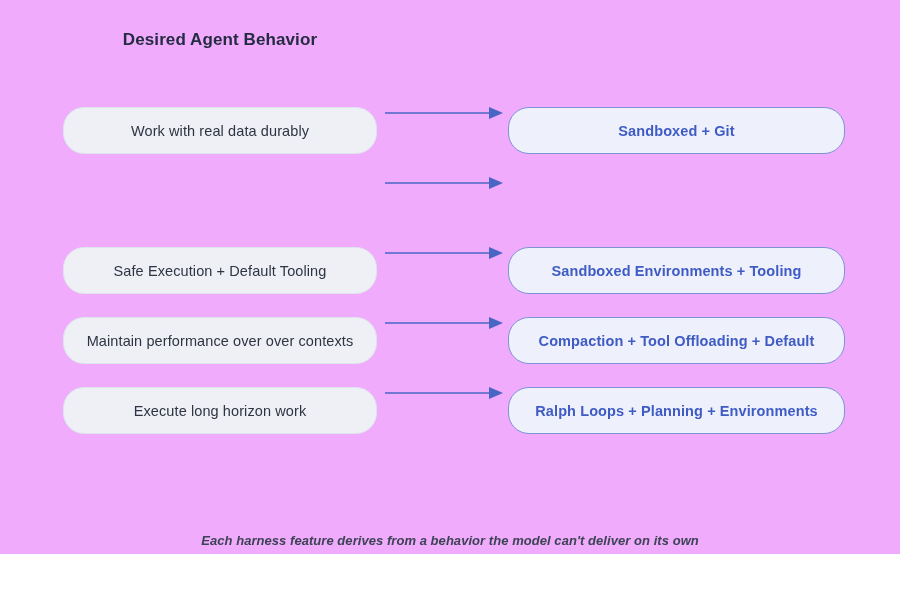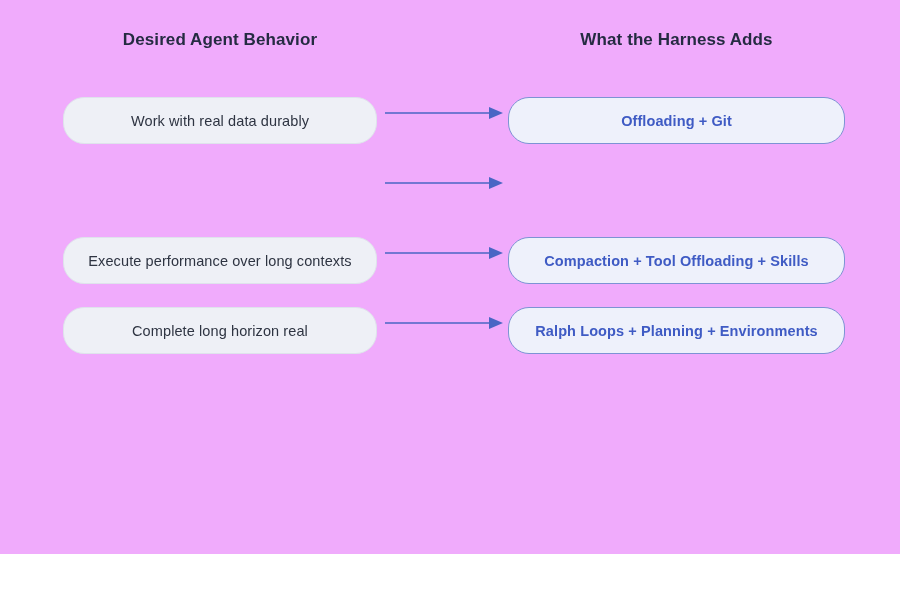--- a/index.html
+++ b/index.html
@@ -57,21 +57,21 @@
   }
   .row {
     position: relative;
     height: 47px;
     margin-bottom: 23px;
   }
   .row:last-child { margin-bottom: 0; }
 
   .box {
     position: absolute;
-    top: 8px;
+    top: 18px;
     height: 47px;
     box-sizing: border-box;
     border-radius: 21px;
     display: flex;
     align-items: center;
     justify-content: center;
     text-align: center;
     padding: 0 7px;
   }
 
@@ -121,57 +121,65 @@
     letter-spacing: 0.05px;
   }
 </style>
 </head>
 <body>
 
 <div class="diagram">
 
   <div class="headings">
     <div class="heading heading-left">Desired Agent Behavior</div>
-    <div class="heading heading-right">What the Harness Adds</div>
   </div>
 
   <div class="rows">
 
     <div class="row">
       <div class="box box-behavior">Work with real data durably</div>
       <svg class="arrow" viewBox="0 0 120 20" xmlns="http://www.w3.org/2000/svg">
         <line x1="0" y1="10" x2="108" y2="10" stroke="#4a66c4" stroke-width="1.6"></line>
         <polygon points="104,4 118,10 104,16" fill="#4a66c4"></polygon>
       </svg>
-      <div class="box box-harness">Offloading + Git</div>
+      <div class="box box-harness">Sandboxed + Git</div>
     </div>
 
     <div class="row">
       <svg class="arrow" viewBox="0 0 120 20" xmlns="http://www.w3.org/2000/svg">
         <line x1="0" y1="10" x2="108" y2="10" stroke="#4a66c4" stroke-width="1.6"></line>
         <polygon points="104,4 118,10 104,16" fill="#4a66c4"></polygon>
       </svg>
     </div>
 
-
-
     <div class="row">
-      <div class="box box-behavior">Execute performance over long contexts</div>
+      <div class="box box-behavior">Safe Execution + Default Tooling</div>
       <svg class="arrow" viewBox="0 0 120 20" xmlns="http://www.w3.org/2000/svg">
         <line x1="0" y1="10" x2="108" y2="10" stroke="#4a66c4" stroke-width="1.6"></line>
         <polygon points="104,4 118,10 104,16" fill="#4a66c4"></polygon>
       </svg>
-      <div class="box box-harness">Compaction + Tool Offloading + Skills</div>
+      <div class="box box-harness">Sandboxed Environments + Tooling</div>
+    </div>
+
+
+    <div class="row">
+      <div class="box box-behavior">Maintain performance over over contexts</div>
+      <svg class="arrow" viewBox="0 0 120 20" xmlns="http://www.w3.org/2000/svg">
+        <line x1="0" y1="10" x2="108" y2="10" stroke="#4a66c4" stroke-width="1.6"></line>
+        <polygon points="104,4 118,10 104,16" fill="#4a66c4"></polygon>
+      </svg>
+      <div class="box box-harness">Compaction + Tool Offloading + Default</div>
     </div>
 
     <div class="row">
-      <div class="box box-behavior">Complete long horizon real</div>
+      <div class="box box-behavior">Execute long horizon work</div>
       <svg class="arrow" viewBox="0 0 120 20" xmlns="http://www.w3.org/2000/svg">
         <line x1="0" y1="10" x2="108" y2="10" stroke="#4a66c4" stroke-width="1.6"></line>
         <polygon points="104,4 118,10 104,16" fill="#4a66c4"></polygon>
       </svg>
       <div class="box box-harness">Ralph Loops + Planning + Environments</div>
     </div>
 
   </div>
 
+  <div class="caption">Each harness feature derives from a behavior the model can't deliver on its own</div>
 
 </div>
 
 </body></html>

